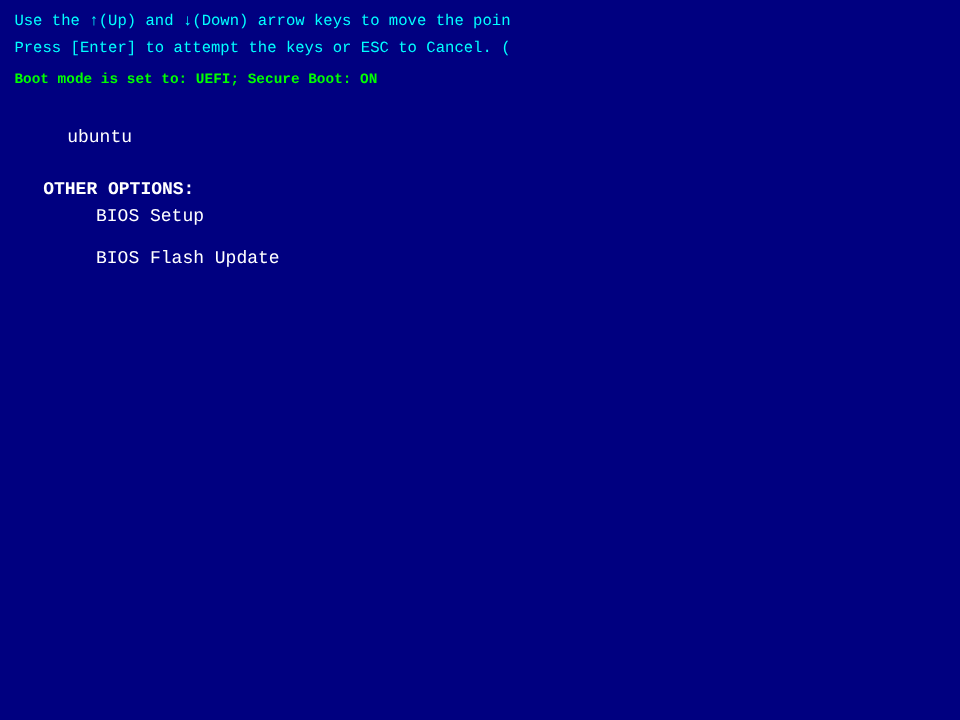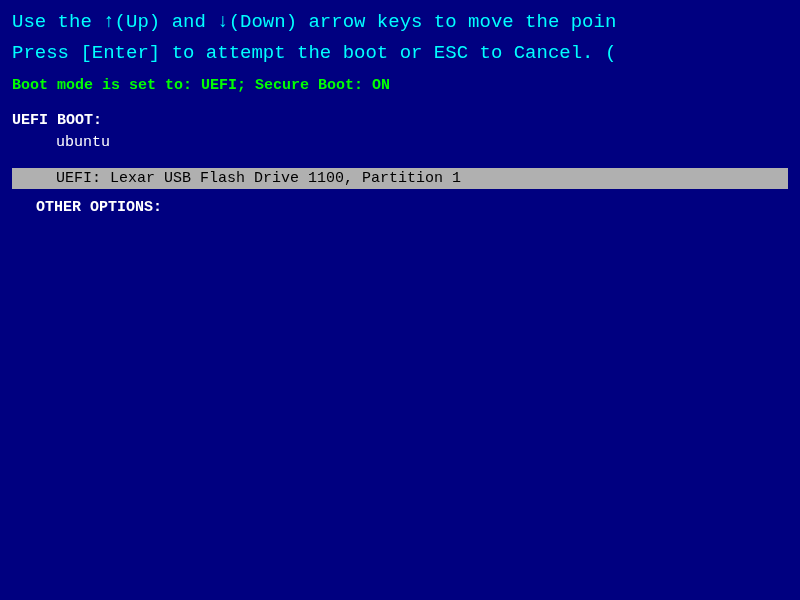--- a/index.html
+++ b/index.html
@@ -8,32 +8,32 @@
       width: 800px;
       height: 600px;
       background-color: #000080;
       font-family: 'Courier New', Courier, monospace;
       overflow: hidden;
       padding: 8px 12px;
     }
 
     .instruction-line {
       color: #00ffff;
-      font-size: 19px;
+      font-size: 13px;
       line-height: 1.5;
       white-space: pre;
       margin-bottom: 2px;
     }
 
     .boot-status {
       color: #00ff00;
-      font-size: 15px;
+      font-size: 12px;
       font-weight: bold;
       margin-top: 10px;
-      margin-bottom: 18px;
+      margin-bottom: 32px;
       white-space: pre;
     }
 
     .section-header {
       color: #ffffff;
       font-size: 15px;
       font-weight: bold;
       margin-top: 10px;
       margin-bottom: 4px;
     }
@@ -57,28 +57,28 @@
 
     .other-section {
       margin-top: 10px;
       margin-left: 24px;
     }
   </style>
 </head>
 <body>
 
 <div class="instruction-line">Use the ↑(Up) and ↓(Down) arrow keys to move the poin</div>
-<div class="instruction-line">Press [Enter] to attempt the boot or ESC to Cancel. (</div>
+<div class="instruction-line">Press [Enter] to attempt the keys or ESC to Cancel. (</div>
 
 <div class="boot-status">Boot mode is set to: UEFI; Secure Boot: ON</div>
 
 <div>
-  <div class="section-header">UEFI BOOT:</div>
 
   <div class="menu-row" style="color:#ffffff;">ubuntu</div>
 
-  <span class="row-highlight">UEFI: Lexar USB Flash Drive 1100, Partition 1</span>
 </div>
 
 <div class="other-section">
   <div class="section-header">OTHER OPTIONS:</div>
 
+  <div class="menu-row">BIOS Setup</div>
+  <div class="menu-row">BIOS Flash Update</div>
 </div>
 
 </body></html>

